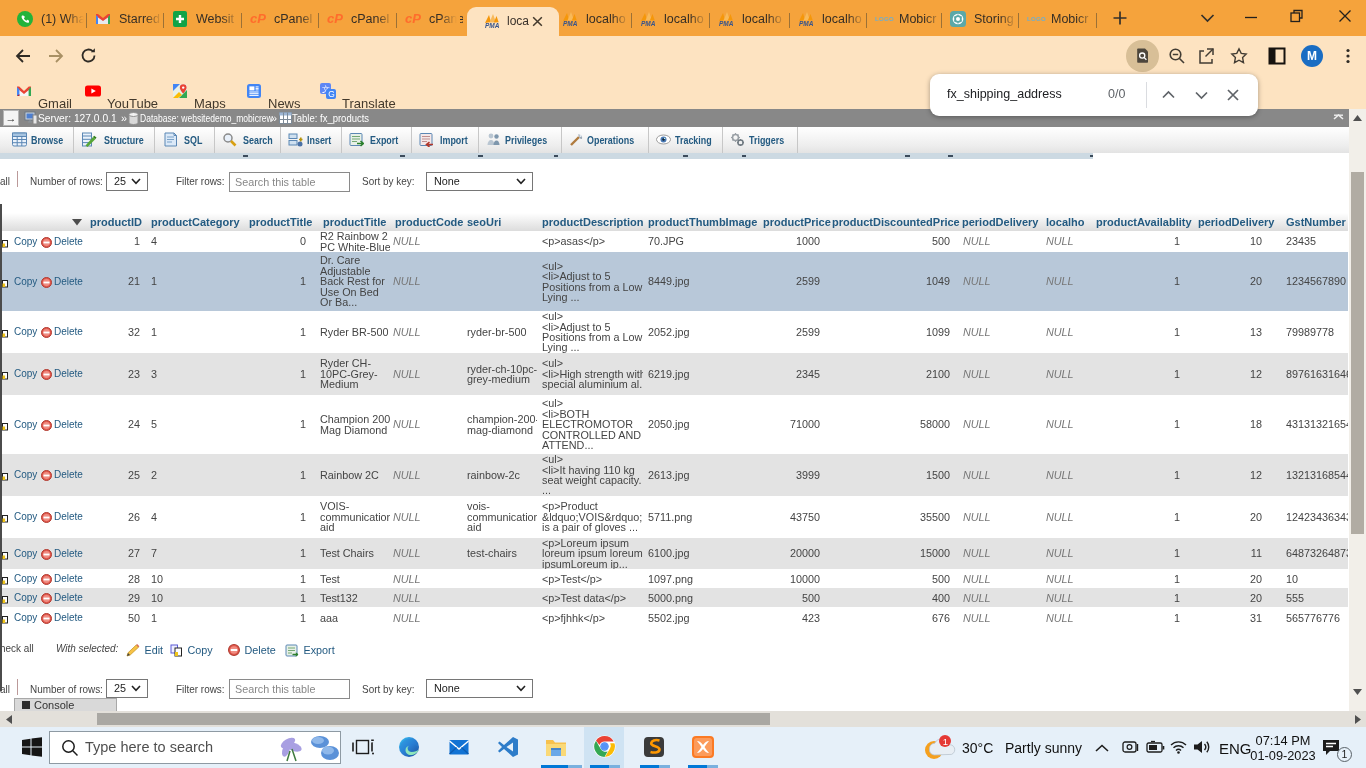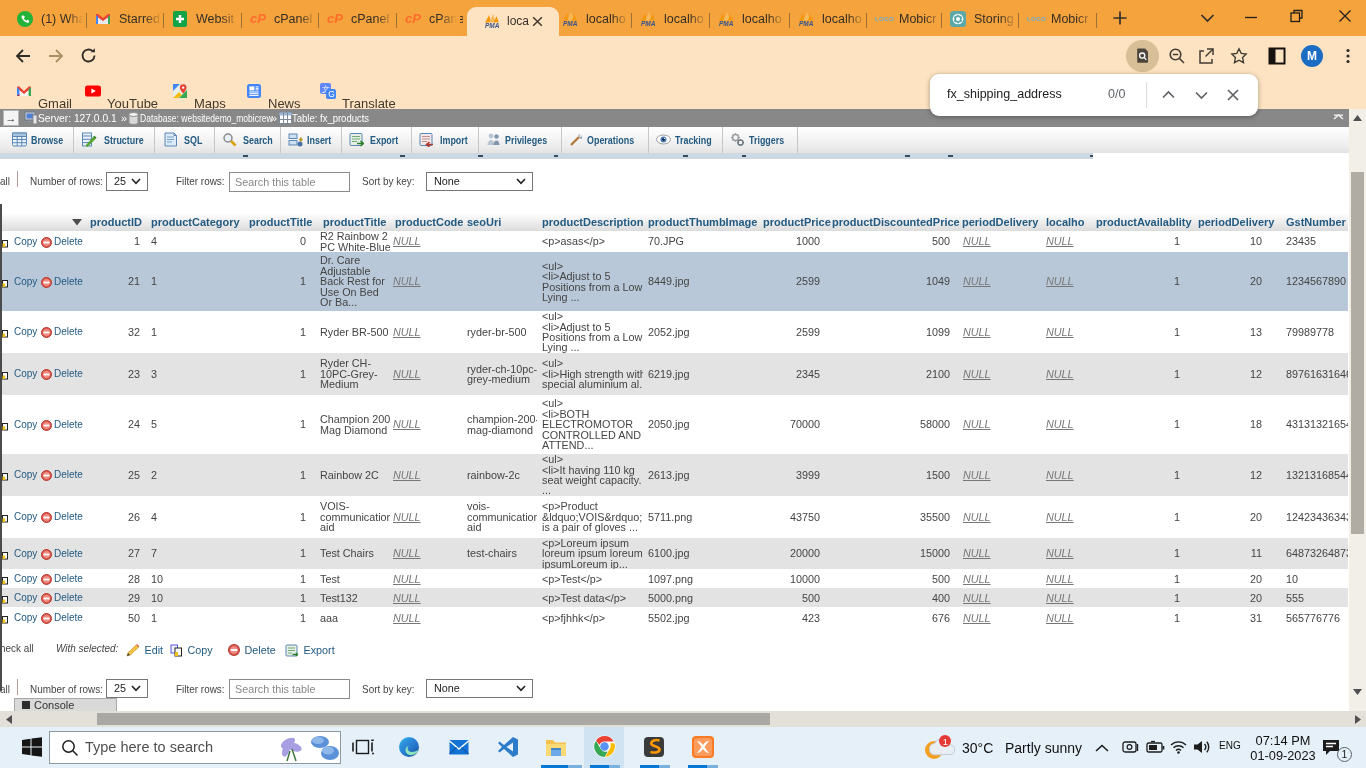--- a/index.html
+++ b/index.html
@@ -32,21 +32,21 @@
 #pmatabs{position:absolute;left:0;top:18px;width:1349px;height:26px;background:linear-gradient(#fff,#eee 70%,#e3e3e3);}
 .ptab{position:absolute;top:0;height:26px;font-size:10.5px;font-weight:bold;color:#235a81;line-height:26px;transform:scaleX(.85);transform-origin:0 50%;white-space:nowrap;}
 .ptsep{position:absolute;top:0;width:1px;height:26px;background:#c7c7c7;}
 #bluestrip{position:absolute;left:0;top:44px;width:1093px;height:6px;background:#ccd9e2;}
 .ctrl{font-size:10.8px;color:#444;transform:scaleX(.92);transform-origin:0 50%;white-space:nowrap;}
 
 table{border-collapse:collapse;table-layout:fixed;font-size:10.8px;color:#444;}
 td,th{vertical-align:middle;line-height:10.4px;overflow:hidden;white-space:nowrap;padding:0;}
 td.wrap{white-space:nowrap;}
 th{background:linear-gradient(#fff,#dcdcdc);color:#235a81;font-weight:bold;text-align:left;font-size:11px;}
-.nul{font-style:italic;color:#777;text-decoration:underline;}
+.nul{font-style:italic;color:#777;}
 .lnk{color:#235a81;}
 tr.w{background:#fff;}
 tr.g{background:#e3e3e3;}
 tr.b{background:#b8c8d9;}
 th{padding-left:5px;overflow:visible;}
 th.p9{padding-left:9px;}
 td:nth-child(2),td:nth-child(4),td:nth-child(10),td:nth-child(11),td:nth-child(14),td:nth-child(15){text-align:right;}
 td:nth-child(2){padding-right:6px;}
 td:nth-child(4){padding-right:12px;}
 td:nth-child(10),td:nth-child(11){padding-right:7px;}
@@ -636,21 +636,21 @@
               </div>
             </td>
             <td>24</td>
             <td>5</td>
             <td>1</td>
             <td class="wrap">Champion 200<br>Mag Diamond</td>
             <td><span class="nul">NULL</span></td>
             <td class="wrap">champion-200-<br>mag-diamond</td>
             <td class="wrap">&lt;ul&gt;<br>&lt;li&gt;BOTH<br>ELECTROMOTOR<br>CONTROLLED AND<br>ATTEND...</td>
             <td>2050.jpg</td>
-            <td>70000</td>
+            <td>71000</td>
             <td>58000</td>
             <td><span class="nul">NULL</span></td>
             <td><span class="nul">NULL</span></td>
             <td>1</td>
             <td>18</td>
             <td>43131321654</td>
           </tr>
           <tr class="g" style="height:42px;">
             <td>
               <div style="position:relative;height:100%;">
@@ -1052,21 +1052,21 @@
       <path d="M5 1.5h4" stroke="#1c1c1c" stroke-width="1.3"></path>
     </svg>
   <svg class="tbic" style="left:1170px;top:13px;width:17px;height:14px;" viewBox="0 0 17 14">
       <path d="M1 5a10.5 10.5 0 0 1 15 0M3.5 7.8a7 7 0 0 1 10 0M6 10.5a3.6 3.6 0 0 1 5 0" stroke="#1c1c1c" stroke-width="1.4" fill="none"></path>
       <circle cx="8.5" cy="12.5" r="1.3" fill="#1c1c1c"></circle>
     </svg>
   <svg class="tbic" style="left:1193px;top:12px;width:18px;height:16px;" viewBox="0 0 18 16">
       <path d="M1 5.5v5h3.5L9 14V2L4.5 5.5z" fill="#1c1c1c"></path>
       <path d="M11.5 5a4.5 4.5 0 0 1 0 6M13.8 2.8a8 8 0 0 1 0 10.4" stroke="#1c1c1c" stroke-width="1.4" fill="none"></path>
     </svg>
-  <div style="position:absolute;left:1219px;top:13px;font-size:10px;">ENG</div>
+  <div style="position:absolute;left:1219px;top:13px;font-size:15px;">ENG</div>
   <div style="position:absolute;left:1253px;top:6px;width:60px;font-size:12.8px;text-align:center;">07:14 PM</div>
   <div style="position:absolute;left:1250px;top:21px;width:66px;font-size:12.8px;text-align:center;">01-09-2023</div>
   <svg class="tbic" style="left:1321px;top:11px;width:20px;height:19px;" viewBox="0 0 20 19">
       <path d="M2 2h16v11H9l-4 4v-4H2z" fill="#1c1c1c"></path>
       <path d="M5 5.5h10M5 8.5h7" stroke="#fff" stroke-width="1.3"></path>
     </svg>
   <div style="position:absolute;left:1337px;top:20px;width:15px;height:15px;border-radius:8px;border:1.4px solid #5a6268;background:#e6f0f9;font-size:10.5px;color:#1c1c1c;text-align:center;line-height:13px;">1</div>
 </div>
 
 </body></html>

